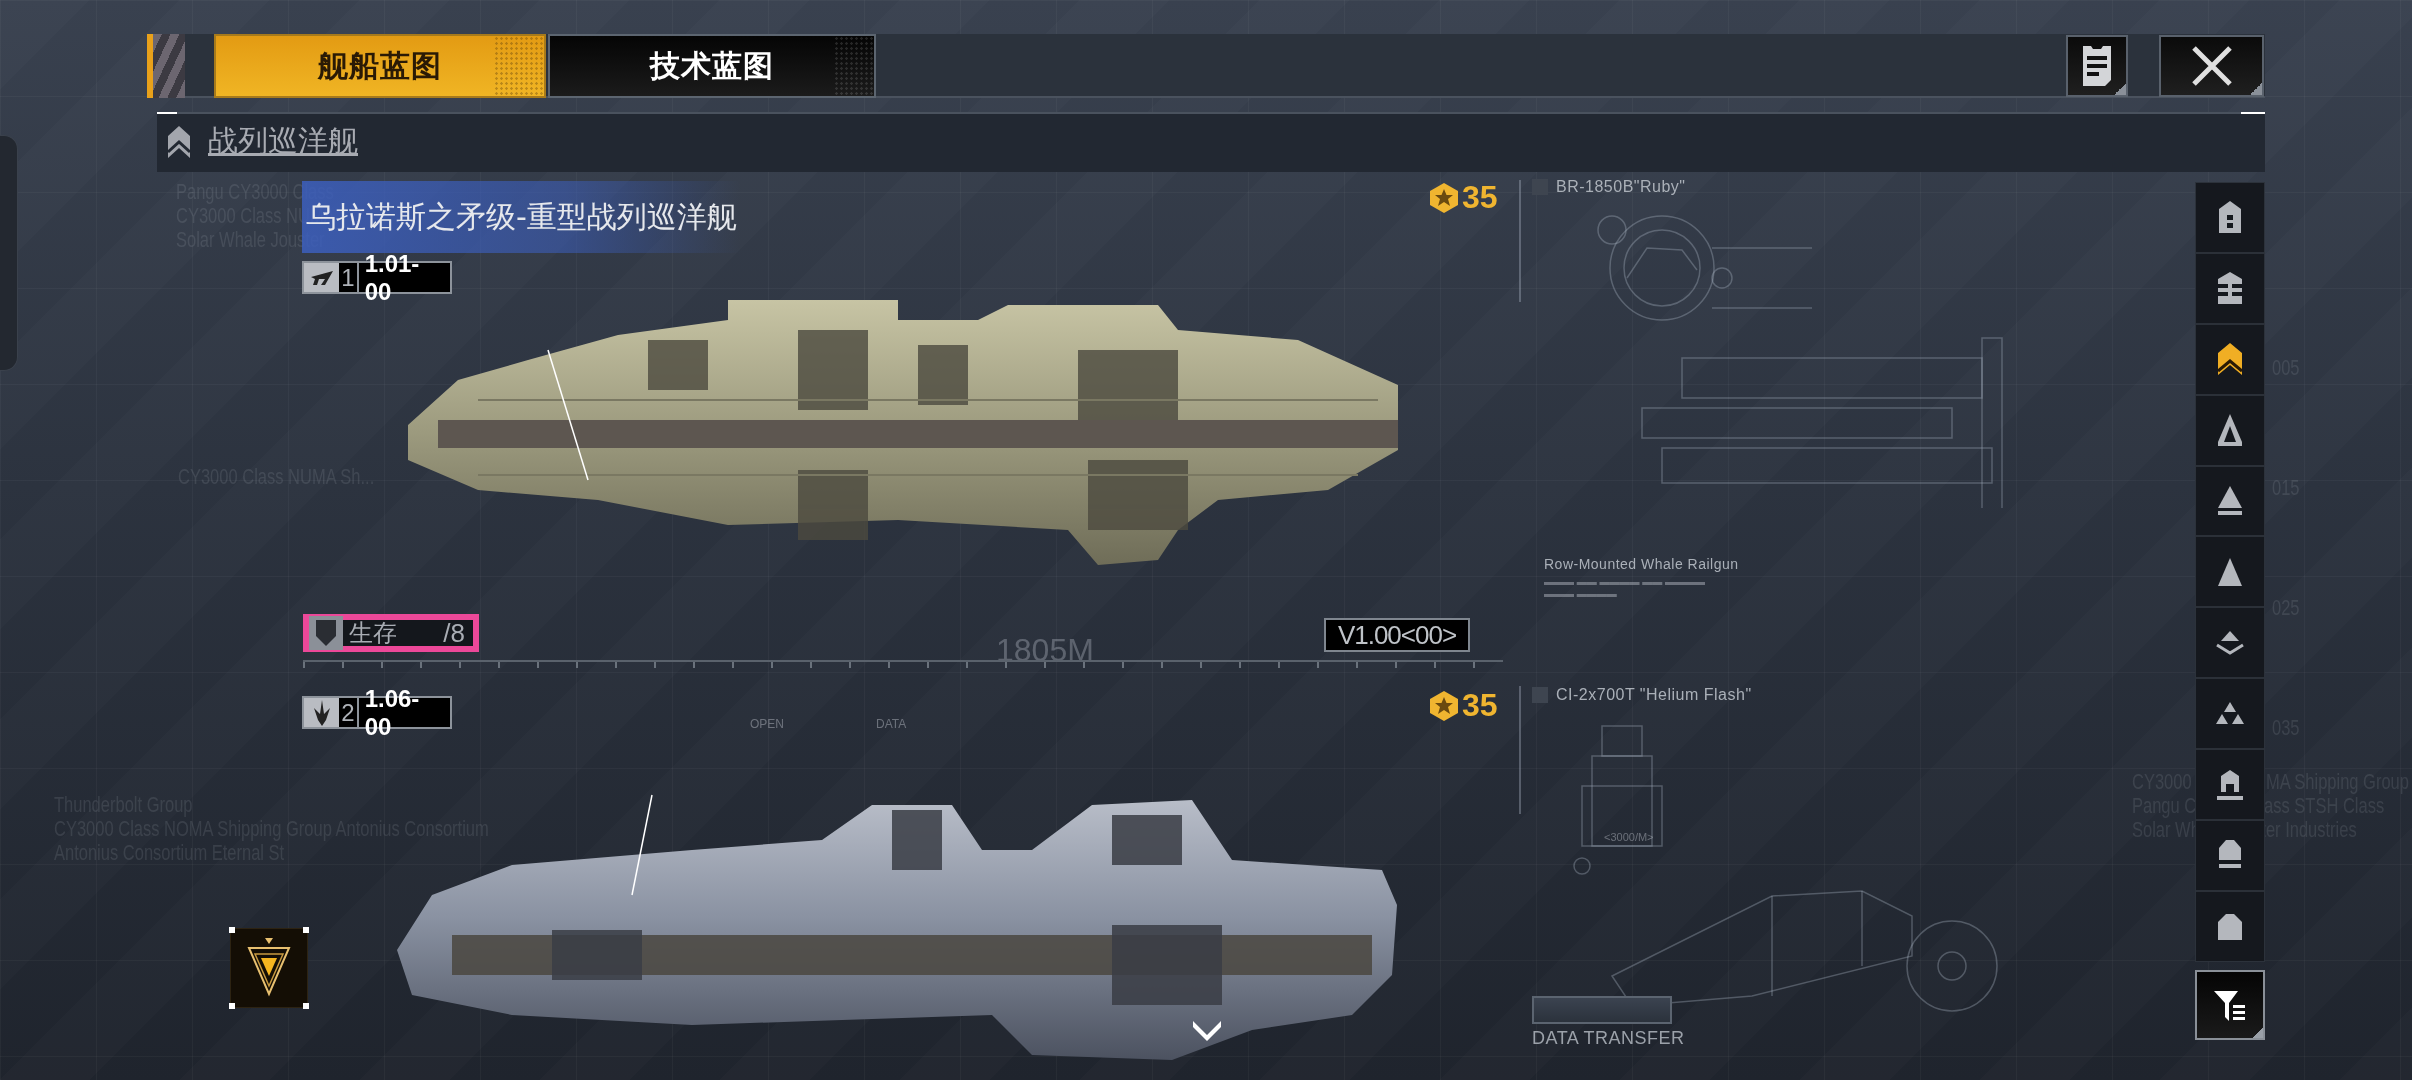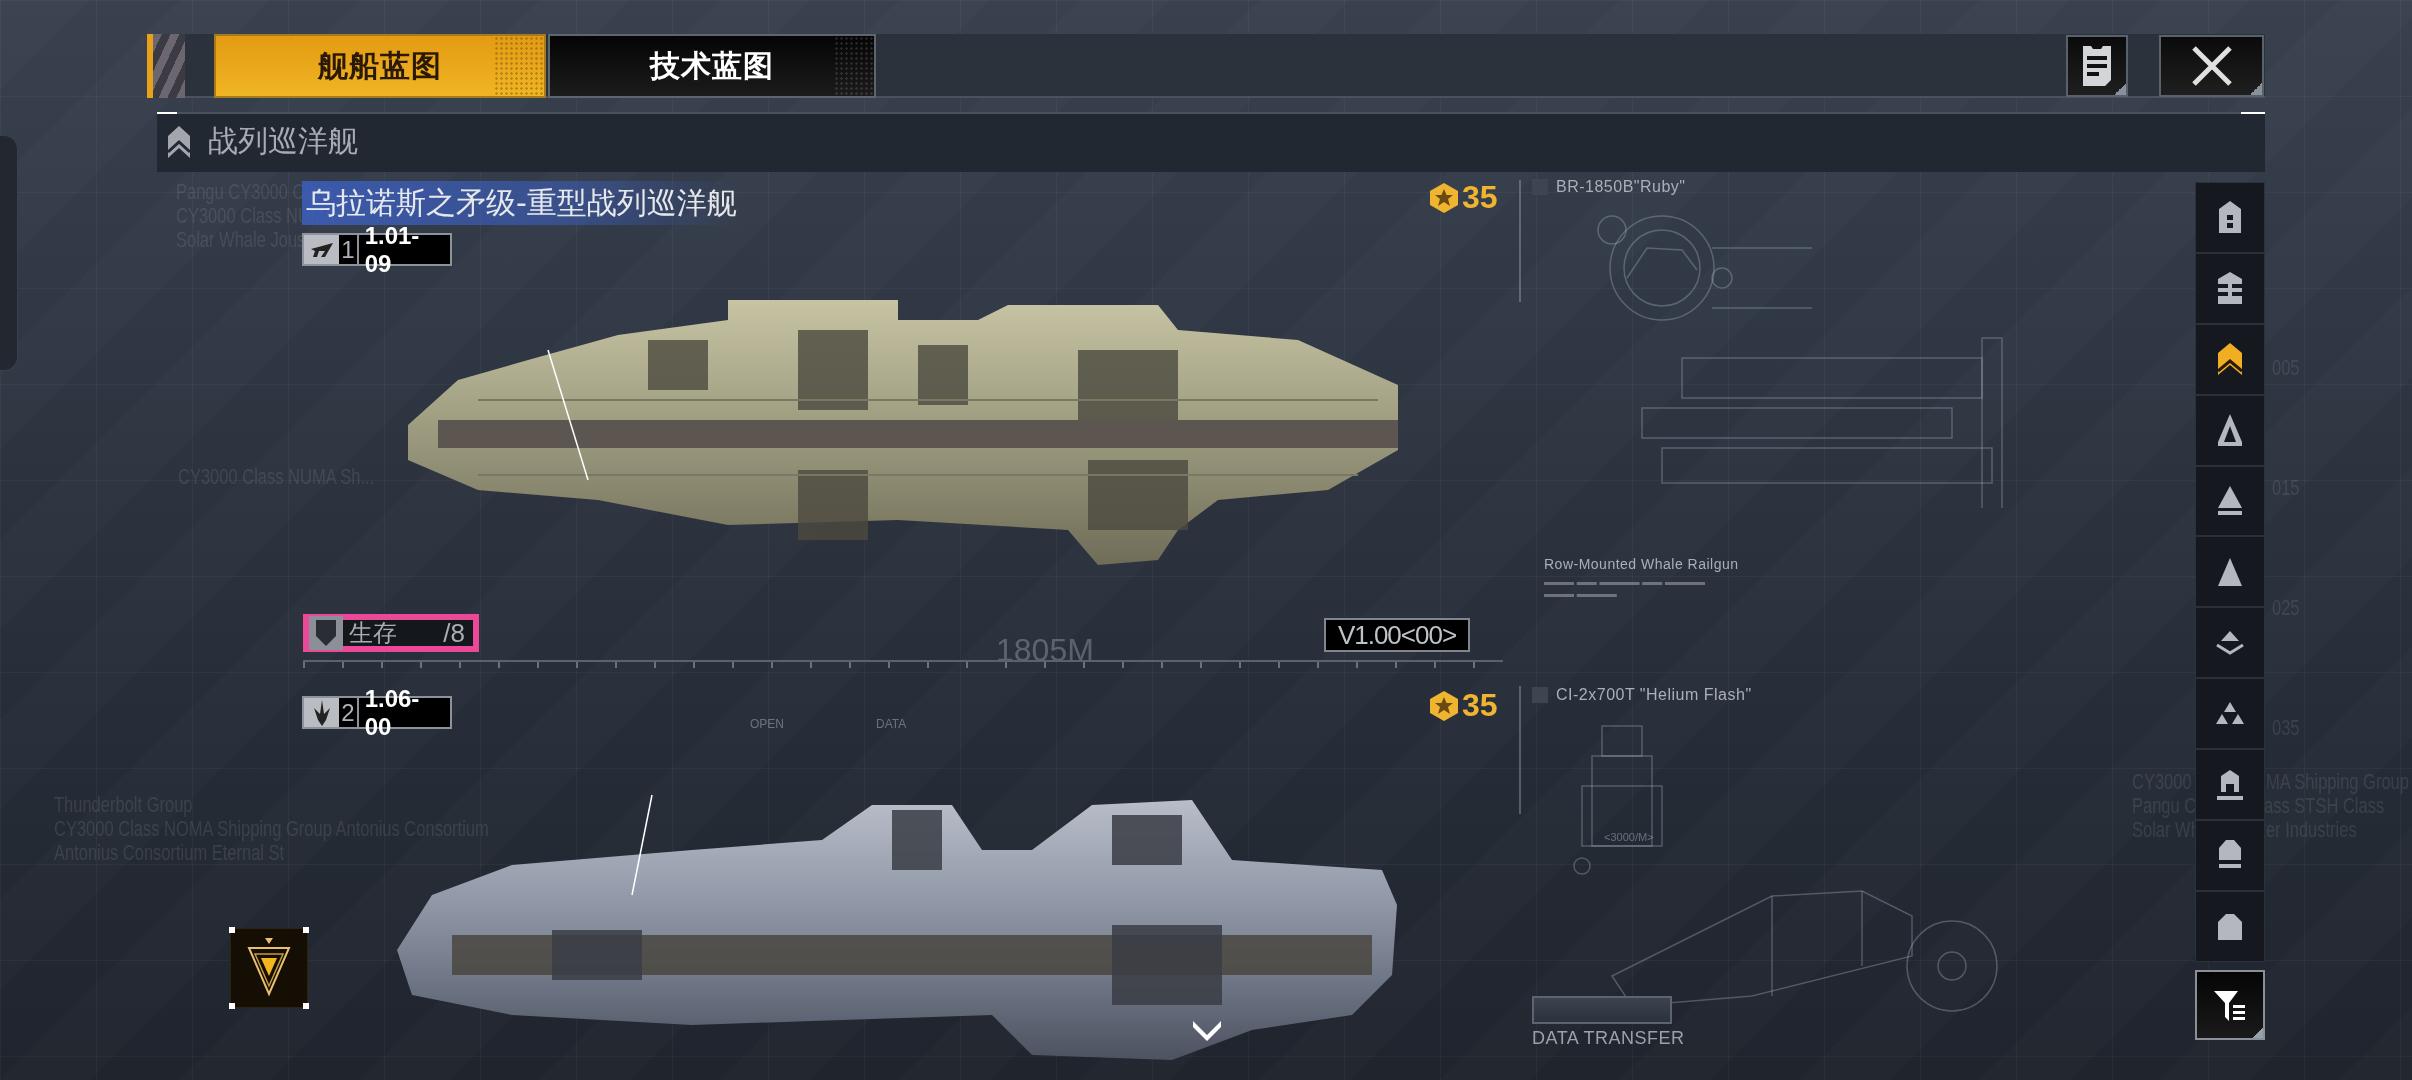--- a/index.html
+++ b/index.html
@@ -35,24 +35,24 @@
   .tab-inactive{left:520px;width:328px;background:linear-gradient(180deg,#050505,#1b1b1b);color:#fff;border:2px solid #5c6570;}
   .tab-inactive::after{content:"";position:absolute;right:0;top:0;width:40px;height:100%;
     background-image:radial-gradient(rgba(255,255,255,0.12) 1px,transparent 1.5px);background-size:5px 5px;}
   .hdr-btn{top:35px;height:62px;background:linear-gradient(180deg,#0b0b0b,#1f1f1f);border:2px solid #59616c;display:flex;align-items:center;justify-content:center;}
   .hdr-btn::after{content:"";position:absolute;right:0;bottom:0;width:12px;height:12px;background:linear-gradient(135deg,transparent 50%,#8a9099 50%);}
 
   
   .catbar{left:157px;top:112px;width:2108px;height:60px;background:#222832;border-top:2px solid #4a525e;}
   .catbar::before{content:"";position:absolute;left:0;top:-2px;width:20px;height:2px;background:#fff;}
   .catbar::after{content:"";position:absolute;right:0;top:-2px;width:24px;height:2px;background:#fff;}
-  .cat-label{left:208px;top:118px;font-size:30px;color:#a8abb2;line-height:46px;}
+  .cat-label{left:208px;top:118px;font-size:30px;color:#a8abb2;line-height:46px;text-decoration:underline;}
 
   
-  .card-title{font-size:30px;color:#e6e8ec;line-height:40px;padding:2px 4px;
+  .card-title{font-size:30px;color:#e6e8ec;line-height:40px;padding:16px 4px;
     background:linear-gradient(90deg,rgba(60,95,190,0.85) 0%,rgba(60,95,190,0.55) 60%,rgba(60,95,190,0) 100%);}
   .badge{display:flex;height:33px;border:2px solid #8d939b;background:#000;}
   .badge .ico{width:36px;background:#b9bcc2;display:flex;align-items:center;justify-content:center;}
   .badge .num{width:20px;color:#aeb2b8;font-size:24px;display:flex;align-items:center;justify-content:center;border-right:2px solid #8d939b;font-family:"Liberation Sans",sans-serif;}
   .badge .ver{padding:0 6px;color:#fff;font-size:24px;display:flex;align-items:center;font-family:"Liberation Sans",sans-serif;font-weight:bold;}
   .rank{display:flex;align-items:center;gap:4px;color:#f0b530;font-size:32px;font-weight:bold;font-family:"Liberation Sans",sans-serif;}
   .vline{width:2px;background:rgba(180,190,205,0.35);}
   .bp-title{font-family:"Liberation Sans",sans-serif;font-size:16px;color:#aab0b8;letter-spacing:0.5px;}
   .bp-small{font-size:10px;color:rgba(190,195,205,0.45);line-height:12px;font-family:"Liberation Sans",sans-serif;}
 
@@ -146,21 +146,21 @@
 
 <div class="abs" style="left:302px;top:181px;">
   <div class="card-title">乌拉诺斯之矛级-重型战列巡洋舰</div>
   <div class="badge" style="margin-top:8px;width:150px;">
     <div class="ico">
       <svg width="26" height="18" viewBox="0 0 26 18">
           <path d="M2 8 L24 2 L16 16 H12 L16 10 H10 L8 16 H4 L6 10 Z" fill="#222"></path>
         </svg>
     </div>
     <div class="num">1</div>
-    <div class="ver">1.01-09</div>
+    <div class="ver">1.01-00</div>
   </div>
 </div>
 <div class="abs rank" style="left:1430px;top:179px;">
   <svg width="28" height="30" viewBox="0 0 28 30">
       <path d="M14 0 L28 8 V22 L14 30 L0 22 V8 Z" fill="#f0b530"></path>
       <path d="M14 6 L16.5 12 H23 L18 16 L20 23 L14 19 L8 23 L10 16 L5 12 H11.5 Z" fill="#6a4a10"></path>
     </svg>
   <span>35</span>
 </div>
 

